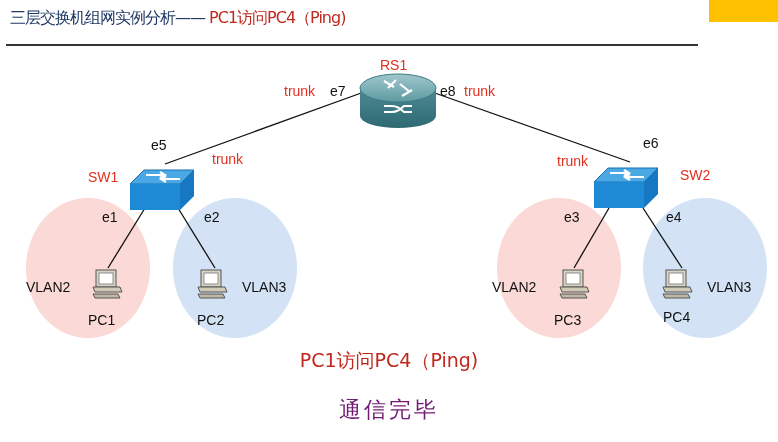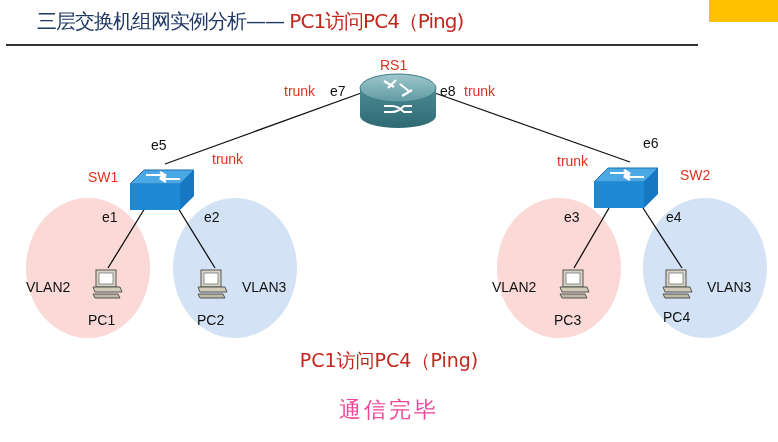--- a/index.html
+++ b/index.html
@@ -1,28 +1,28 @@
 <!DOCTYPE html>
 <html><head>
 <meta charset="utf-8">
 <style>
   html, body { margin: 0; padding: 0; }
   body { width: 778px; height: 442px; background: #ffffff; position: relative; overflow: hidden;
          font-family: "Liberation Sans", sans-serif; }
-  .title { position: absolute; left: 10px; top: 8px; font-size: 20px; color: #1f3864; white-space: nowrap;
-           font-family: "DejaVu Sans", sans-serif; letter-spacing: -1px; margin-left: 27px; }
+  .title { position: absolute; left: 10px; top: 8px; font-size: 16px; color: #1f3864; white-space: nowrap;
+           font-family: "DejaVu Sans", sans-serif; letter-spacing: -1px; }
   .title .red { color: #c0281e; }
   .title-rule { position: absolute; left: 6px; top: 44px; width: 692px; height: 2px; background: #333; }
   .corner { position: absolute; left: 709px; top: 0; width: 69px; height: 22px; background: #ffc000; }
   svg { position: absolute; left: 0; top: 0; }
   .lbl { font-size: 14px; fill: #111; font-family: "Liberation Sans", sans-serif; }
   .rlbl { font-size: 14px; fill: #e03020; font-family: "Liberation Sans", sans-serif; }
   .caption { position: absolute; left: 0; width: 778px; text-align: center; font-size: 19px; color: #c0281e;
              top: 348px; font-family: "DejaVu Sans", sans-serif; }
-  .status { position: absolute; left: 0; width: 778px; text-align: center; font-size: 22px; color: #ec4899;
+  .status { position: absolute; left: 0; width: 778px; text-align: center; font-size: 22px; color: #701a75;
             top: 395px; font-family: "DejaVu Serif", serif; letter-spacing: 3px; }
 </style>
 </head>
 <body>
 
 <div class="corner"></div>
 <div class="title"><span>三层交换机组网实例分析——</span><span class="red"> PC1访问PC4（Ping)</span></div>
 <div class="title-rule"></div>
 
 <svg width="778" height="442" viewBox="0 0 778 442">

